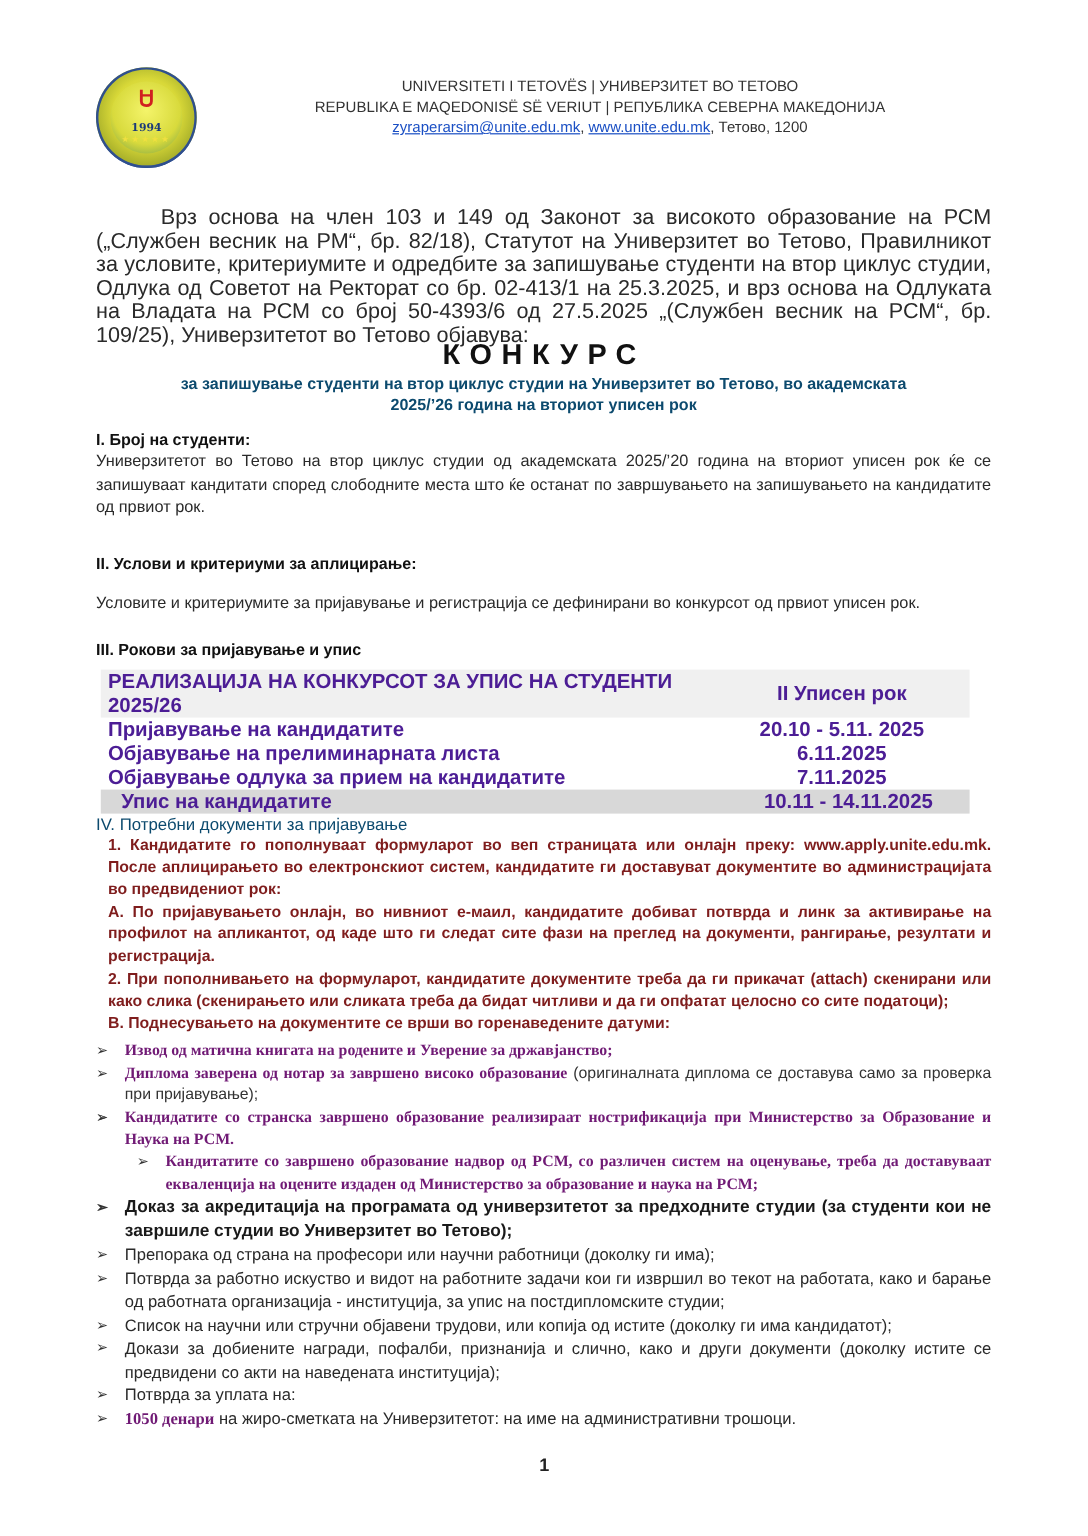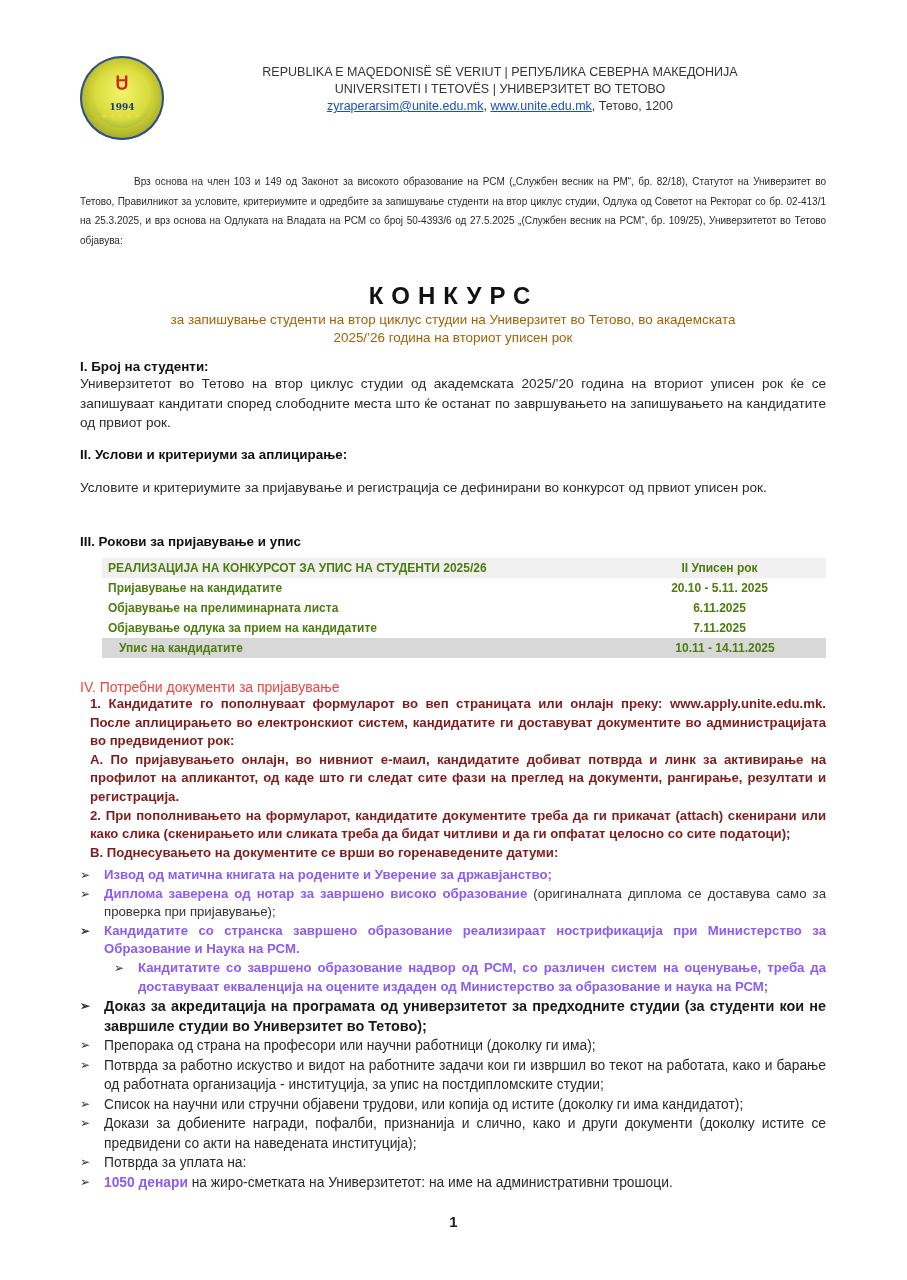--- a/index.html
+++ b/index.html
@@ -29,53 +29,53 @@
     position: absolute; left: 0; right: 0; top: 56px; text-align: center;
     color: #f0e040; font-size: 7px; letter-spacing: 2px;
   }
   .header {
     position: absolute; left: 180px; width: 640px; top: 64px;
     text-align: center; font-size: 12.5px; line-height: 17px; color: #333;
   }
   .header a { color: #1a4fc4; text-decoration: underline; }
   .intro {
     position: absolute; left: 80px; width: 746px; top: 172px;
-    font-size: 10px; line-height: 19.5px; text-align: justify; color: #2a2a2a;
+    font-size: 18px; line-height: 19.5px; text-align: justify; color: #2a2a2a;
     text-indent: 54px;
   }
   .title {
     position: absolute; left: 0; width: 907px; top: 282px; text-align: center;
     font-size: 24px; font-weight: bold; letter-spacing: 8px; color: #111;
   }
   .subtitle {
     position: absolute; left: 80px; width: 746px; top: 311px; text-align: center;
-    font-size: 13.4px; line-height: 18px; font-weight: normal; color: #a16207;
+    font-size: 13.4px; line-height: 18px; font-weight: bold; color: #0c4a6e;
   }
   .sec { position: absolute; left: 80px; width: 746px; color: #111; }
   .sec h3 { margin: 0; font-size: 13.4px; font-weight: bold; }
   .sec p { margin: 0; font-size: 13.6px; line-height: 19.5px; text-align: justify; color: #2a2a2a; }
   .s1 { top: 359px; }
-  .s2 { top: 447px; }
+  .s2 { top: 462px; }
   .s2 p { margin-top: 16px; }
   .s3 { top: 534px; }
   table.sched {
-    position: absolute; left: 102px; width: 724px; top: 558px;
-    border-collapse: collapse; font-size: 12px; font-weight: bold; color: #4d7c0f;
+    position: absolute; left: 84px; width: 724px; top: 558px;
+    border-collapse: collapse; font-size: 17px; font-weight: bold; color: #4c1d95;
   }
   table.sched td { padding: 0 6px; height: 20px; }
   table.sched td.date { text-align: center; width: 190px; }
   table.sched tr.head td { background: #f0f0f0; }
   table.sched tr.shaded td { background: #d8d8d8; padding-left: 17px; }
   .s4 { top: 679px; }
   .s4 .body { margin-left: 10px; }
   .s4 .body p { font-weight: bold; font-size: 13.2px; line-height: 18.6px; color: #7f1d1d; }
   ul.bl { list-style: none; margin: 0; padding: 0; }
   ul.bl li { position: relative; padding-left: 24px; font-size: 13.2px; line-height: 18.6px; text-align: justify; }
   ul.bl li .arrow { position: absolute; left: 0; top: 0; color: #333; font-size: 12px; }
-  ul.bl li b { color: #8b5cf6; }
+  ul.bl li b { color: #701a75; font-family: Liberation Serif, serif; }
   ul.bl li .plain { color: #333; font-weight: normal; }
   ul.bl li.nested { margin-left: 34px; }
   ul.bl li.large { font-size: 14.4px; line-height: 20px; font-weight: bold; }
   ul.bl li.reg { font-size: 13.8px; line-height: 19.5px; color: #2a2a2a; }
   .bl-wrap { position: absolute; left: 80px; width: 746px; top: 866px; }
   .pageno {
     position: absolute; left: 0; width: 907px; top: 1213px; text-align: center;
     font-size: 15px; font-weight: bold; color: #222;
   }
 </style>
@@ -83,22 +83,22 @@
 <body>
 
 <div class="logo">
   <div class="inner"></div>
   <div class="glyph">Ꮜ</div>
   <div class="year">1994</div>
   <div class="stars">★★★★★</div>
 </div>
 
 <div class="header">
+  <div>UNIVERSITETI I TETOVËS | УНИВЕРЗИТЕТ ВО ТЕТОВО</div>
   <div>REPUBLIKA E MAQEDONISË SË VERIUT | РЕПУБЛИКА СЕВЕРНА МАКЕДОНИЈА</div>
-  <div>UNIVERSITETI I TETOVËS | УНИВЕРЗИТЕТ ВО ТЕТОВО</div>
   <div>
     <a>zyraperarsim@unite.edu.mk</a><span>, </span><a>www.unite.edu.mk</a><span>, Тетово, 1200</span>
   </div>
 </div>
 
 <div class="intro">Врз основа на член 103 и 149 од Законот за високото образование на РСМ („Службен весник на РМ“, бр. 82/18), Статутот на Универзитет во Тетово, Правилникот за условите, критериумите и одредбите за запишување студенти на втор циклус студии, Одлука од Советот на Ректорат со бр. 02-413/1 на  25.3.2025,  и врз основа на Одлуката на Владата на РСМ со број 50-4393/6 од 27.5.2025 „(Службен весник на РСМ“, бр. 109/25), Универзитетот во Тетово објавува:</div>
 
 <div class="title">КОНКУРС</div>
 <div class="subtitle">
   <div>за запишување студенти на втор циклус студии на Универзитет во Тетово, во академската</div>
@@ -138,21 +138,21 @@
     <td class="date">7.11.2025</td>
   </tr>
   <tr class="shaded">
     <td>Упис на кандидатите</td>
     <td class="date">10.11 - 14.11.2025</td>
   </tr>
 </tbody>
   </table>
 
 <div class="sec s4">
-  <h3 style="font-weight:normal;font-size:14px;color:#ef4444;">IV.  Потребни документи за пријавување</h3>
+  <h3 style="font-weight:normal;font-size:14px;color:#0c4a6e;">IV.  Потребни документи за пријавување</h3>
   <div class="body">
     <p>1. Кандидатите го пополнуваат формуларот во веп страницата или онлајн преку: www.apply.unite.edu.mk. После аплицирањето во електронскиот систем, кандидатите ги доставуват документите во администрацијата во предвидениот рок:</p>
     <p>А. По пријавувањето онлајн, во нивниот е-маил, кандидатите добиват потврда и линк за активирање на профилот на апликантот, од каде што ги следат сите фази на преглед на документи, рангирање, резултати и регистрација.</p>
     <p>2. При пополнивањето на формуларот, кандидатите документите треба да ги прикачат (attach) скенирани или како слика (скенирањето или сликата треба да бидат читливи и да ги опфатат целосно со сите податоци);</p>
     <p>В. Поднесувањето на документите се врши во горенаведените датуми:</p>
   </div>
 </div>
 
 <div class="bl-wrap">
   <ul class="bl">

